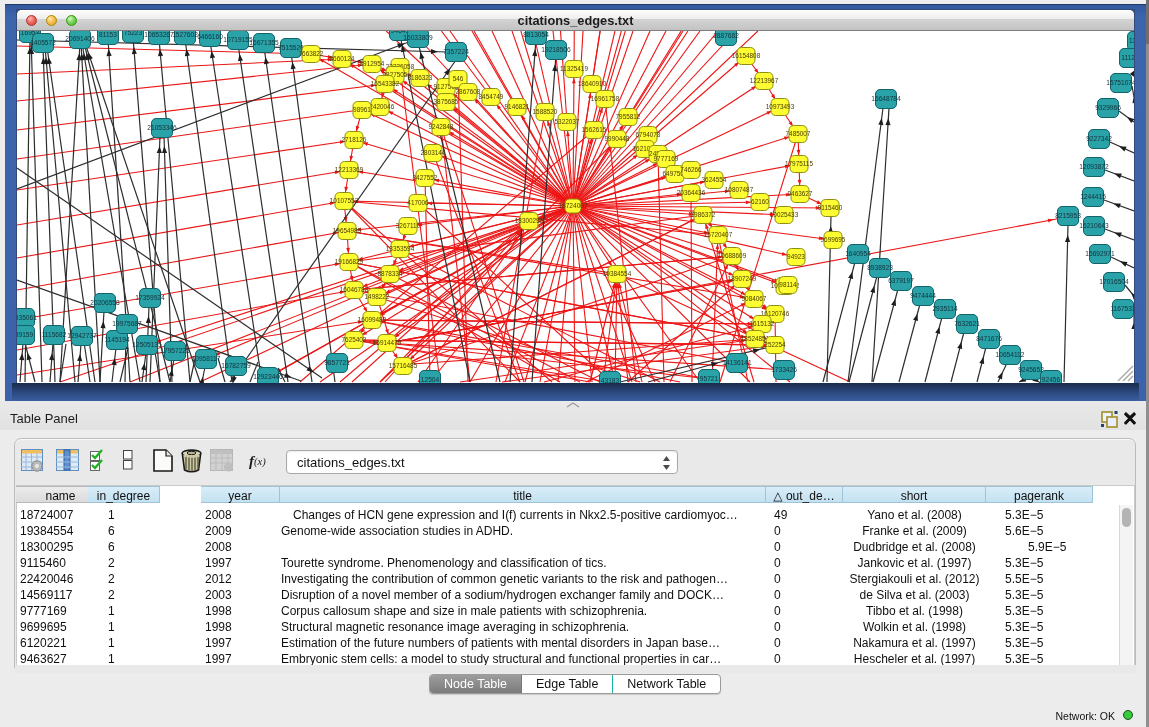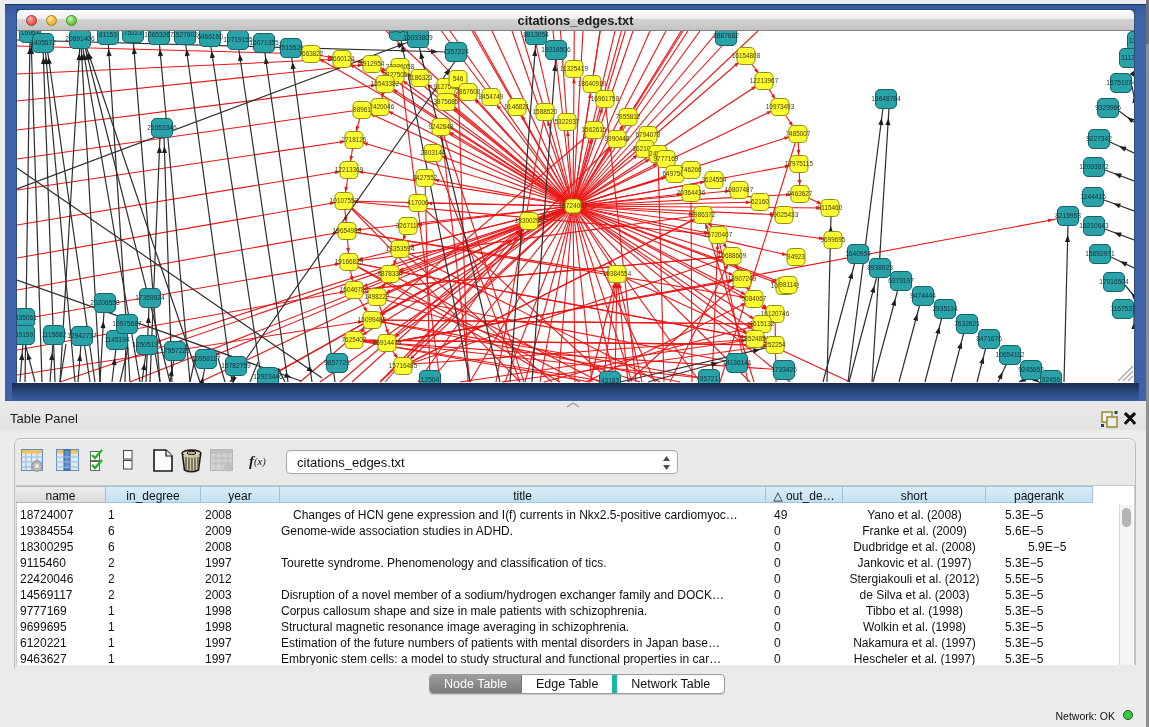--- a/index.html
+++ b/index.html
@@ -24,21 +24,21 @@
 .hc{position:absolute;top:0;height:17px;background:linear-gradient(180deg,#d9edf8,#c3e1f1);
  border-right:1px solid #9fc4d8;border-top:1px solid #9fc4d8;border-bottom:1px solid #9fc4d8;
  font-size:12px;color:#101010;text-align:center;line-height:18px}
 .trow{position:absolute;left:0;width:1100px;height:16px;font-size:12px;color:#101010}
 .trow span{position:absolute;top:0;line-height:16px;white-space:nowrap}
 .trow .ctr{text-align:center}
 #vsb{position:absolute;right:1px;top:19px;width:14px;height:160px;background:#f4f4f4;border-left:1px solid #d8d8d8}
 #vsb i{position:absolute;left:2px;top:3px;width:9px;height:19px;background:#b4b4b4;border-radius:5px;display:block}
 #tabs{position:absolute;left:429px;top:273px;height:20px;display:flex;border:1px solid #9b9b9b;
  border-radius:4px;overflow:hidden;background:#fff;box-shadow:0 1px 1px rgba(0,0,0,.15)}
-#tabs div{font-size:12.5px;line-height:19px;padding:0 14px;color:#111;border-right:5px solid #14b8a6}
+#tabs div{font-size:12.5px;line-height:19px;padding:0 14px;color:#111;border-right:1px solid #14b8a6}
 #tabs div:last-child{border-right:none}
 #tabs .sel{background:linear-gradient(180deg,#9d9d9d,#7b7b7b);color:#fff;border-right:1px solid #777}
 #mem{position:absolute;right:34px;top:309px;font-size:10.5px;color:#111}
 #memdot{position:absolute;right:16px;top:309px;width:10px;height:10px;border-radius:50%;
  background:#35cb3b;border:1.5px solid #1f4d22}
 .icon{position:absolute}
 </style></head>
 <body>
 <div id="blue"></div>
 <div id="rstrip">
@@ -938,21 +938,21 @@
    </svg>
  </div>
 
  <div id="tbl">
   <div id="vsb">
         <i></i>
       </div>
  </div>
 
  <div class="hc" style="left:16px;top:85px;width:90px;background:linear-gradient(180deg,#ececec,#dbdbdb);border-color:#b8b8b8">name</div>
- <div class="hc" style="left:106px;top:85px;width:95px">in_degree</div>
+ <div class="hc" style="left:88px;top:85px;width:72px">in_degree</div>
  <div class="hc" style="left:201px;top:85px;width:79px">year</div>
  <div class="hc" style="left:280px;top:85px;width:486px">title</div>
  <div class="hc" style="left:766px;top:85px;width:77px">△ out_de…</div>
  <div class="hc" style="left:843px;top:85px;width:143px">short</div>
  <div class="hc" style="left:986px;top:85px;width:107px">pagerank</div>
 <div class="trow" style="top:106px">
       <span style="left:20px">18724007</span>
       <span style="left:108px">1</span>
       <span style="left:205px">2008</span>
       <span style="left:293px">Changes of HCN gene expression and I(f) currents in Nkx2.5‑positive cardiomyoc…</span>
@@ -983,20 +983,21 @@
       <span style="left:205px">1997</span>
       <span style="left:281px">Tourette syndrome. Phenomenology and classification of tics.</span>
       <span style="left:774px">0</span>
       <span class="ctr" style="left:843px;width:143px">Jankovic et al. (1997)</span>
       <span style="left:1005px">5.3E−5</span>
     </div>
 <div class="trow" style="top:170px">
       <span style="left:20px">22420046</span>
       <span style="left:108px">2</span>
       <span style="left:205px">2012</span>
+      <span style="left:281px">Investigating the contribution of common genetic variants to the risk and pathogen…</span>
       <span style="left:774px">0</span>
       <span class="ctr" style="left:843px;width:143px">Stergiakouli et al. (2012)</span>
       <span style="left:1005px">5.5E−5</span>
     </div>
 <div class="trow" style="top:186px">
       <span style="left:20px">14569117</span>
       <span style="left:108px">2</span>
       <span style="left:205px">2003</span>
       <span style="left:281px">Disruption of a novel member of a sodium/hydrogen exchanger family and DOCK…</span>
       <span style="left:774px">0</span>

